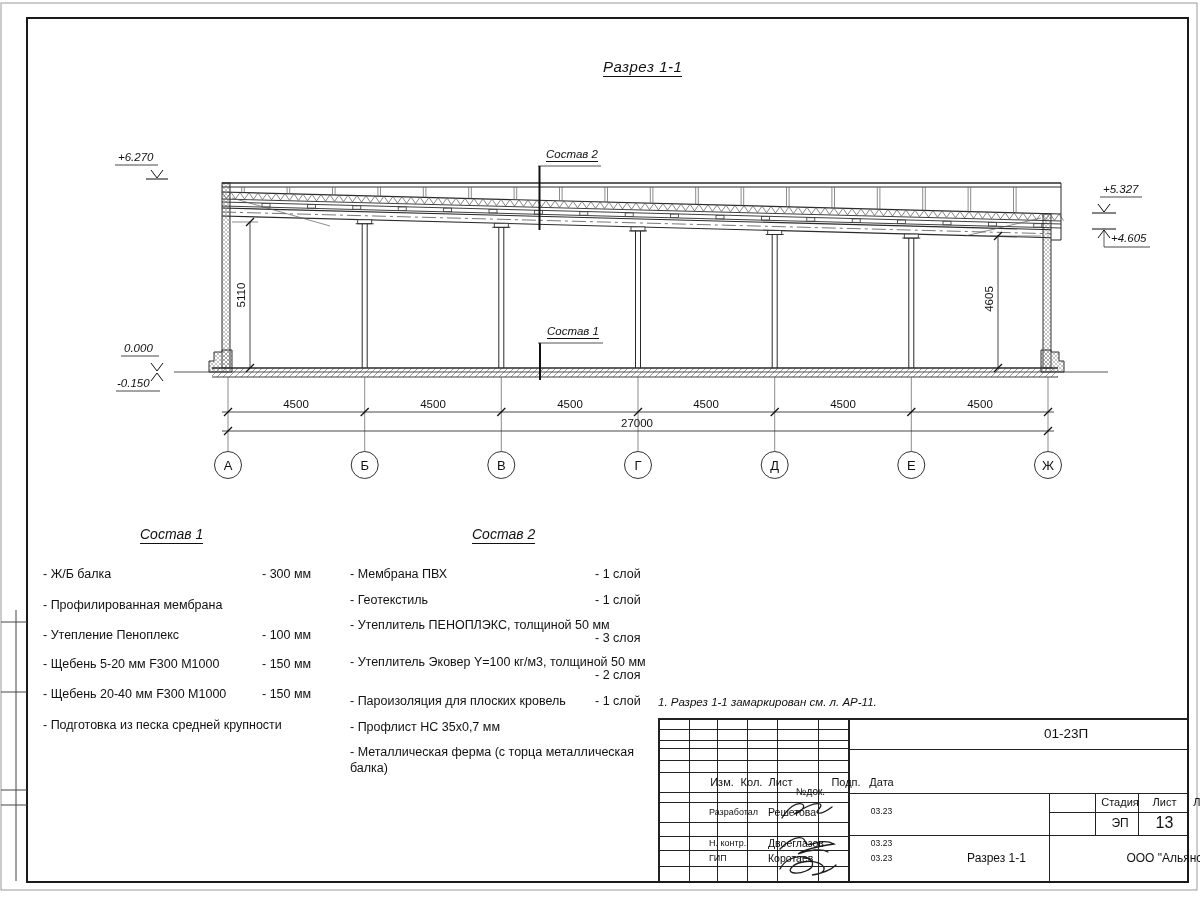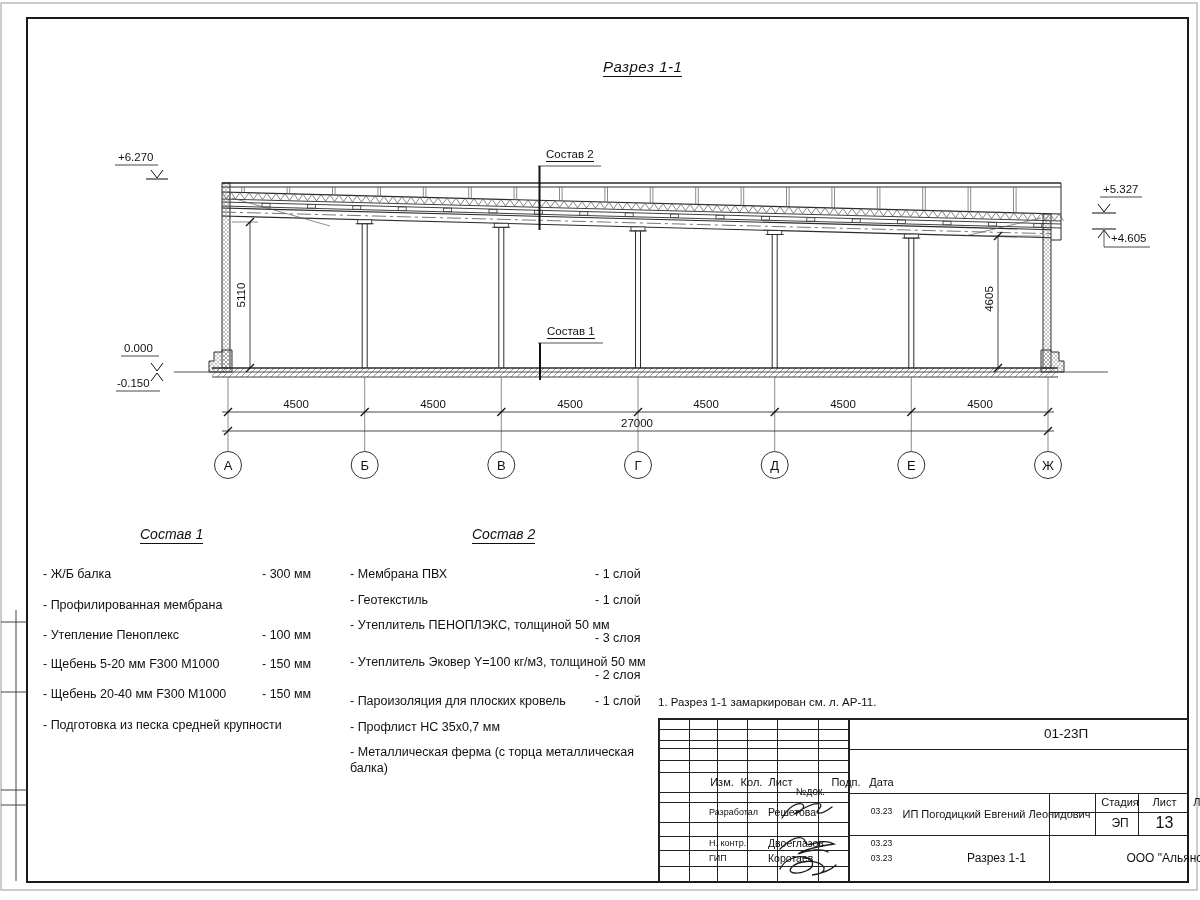--- a/index.html
+++ b/index.html
@@ -1,19 +1,19 @@
 <!DOCTYPE html>
 <html><head>
 <meta charset="utf-8">
 <style>
   html,body{margin:0;padding:0;background:#fff;}
   #sheet{position:relative;width:1200px;height:900px;background:#fff;overflow:hidden;
          font-family:"Liberation Sans","DejaVu Sans",sans-serif;color:#111;}
   .abs{position:absolute;}
-  .t{position:absolute;white-space:pre-line;color:#111;}
+  .t{position:absolute;white-space:pre-line;color:#111;font-style:italic;}
   .ital{font-style:italic;}
   .uline{border-bottom:1px solid #111;padding-bottom:1px;}
   svg text{fill:#111;font-family:"Liberation Sans","DejaVu Sans",sans-serif;}
   
   .hl,.vl{position:absolute;background:#222;}
   .hl{height:1px;}
   .vl{width:1px;}
   .hl.thick{height:2px;}
   .vl.thick{width:2px;}
   .tbtxt{position:absolute;display:flex;align-items:center;justify-content:center;text-align:center;line-height:1.15;padding-left:48px;}
@@ -342,21 +342,20 @@
   <div class="tbtxt tbleft" style="left:62px;top:84px;width:57px;height:20px;font-size:10.5px">Решетова</div>
   <div class="tbtxt" style="left:161px;top:86px;width:29px;height:16px;font-size:8.5px">03.23</div>
   <div class="tbtxt tbleft" style="left:3px;top:118px;width:56px;height:14px;font-size:9px">Н. контр.</div>
   <div class="tbtxt tbleft" style="left:62px;top:118px;width:57px;height:14px;font-size:10.5px">Двоеглазов</div>
   <div class="tbtxt" style="left:161px;top:119px;width:29px;height:13px;font-size:8.5px">03.23</div>
   <div class="tbtxt tbleft" style="left:3px;top:132px;width:56px;height:16px;font-size:9px">ГИП</div>
   <div class="tbtxt tbleft" style="left:62px;top:132px;width:57px;height:16px;font-size:10.5px">Коротаев</div>
   <div class="tbtxt" style="left:161px;top:134px;width:29px;height:14px;font-size:8.5px">03.23</div>
 
   <div class="tbtxt" style="left:190px;top:0;width:340px;height:31px;font-size:13.5px">01-23П</div>
-  <div class="tbtxt" style="left:190px;top:75px;width:201px;height:42px;font-size:11px">ИП Погодицкий Евгений Леонидович</div>
   <div class="tbtxt" style="left:391px;top:75px;width:46px;height:19px;font-size:11px">Стадия</div>
   <div class="tbtxt" style="left:437px;top:75px;width:43px;height:19px;font-size:11px">Лист</div>
   <div class="tbtxt" style="left:480px;top:75px;width:50px;height:19px;font-size:11px">Листов</div>
   <div class="tbtxt" style="left:391px;top:94px;width:46px;height:23px;font-size:12px">ЭП</div>
   <div class="tbtxt" style="left:437px;top:94px;width:43px;height:23px;font-size:16px">13</div>
   <div class="tbtxt" style="left:480px;top:94px;width:50px;height:23px;font-size:12px">15</div>
   <div class="tbtxt" style="left:190px;top:117px;width:201px;height:47px;font-size:12px">Разрез 1-1</div>
   <div class="tbtxt" style="left:391px;top:117px;width:139px;height:47px;font-size:12px">ООО "Альянс"</div>
 </div>
 

